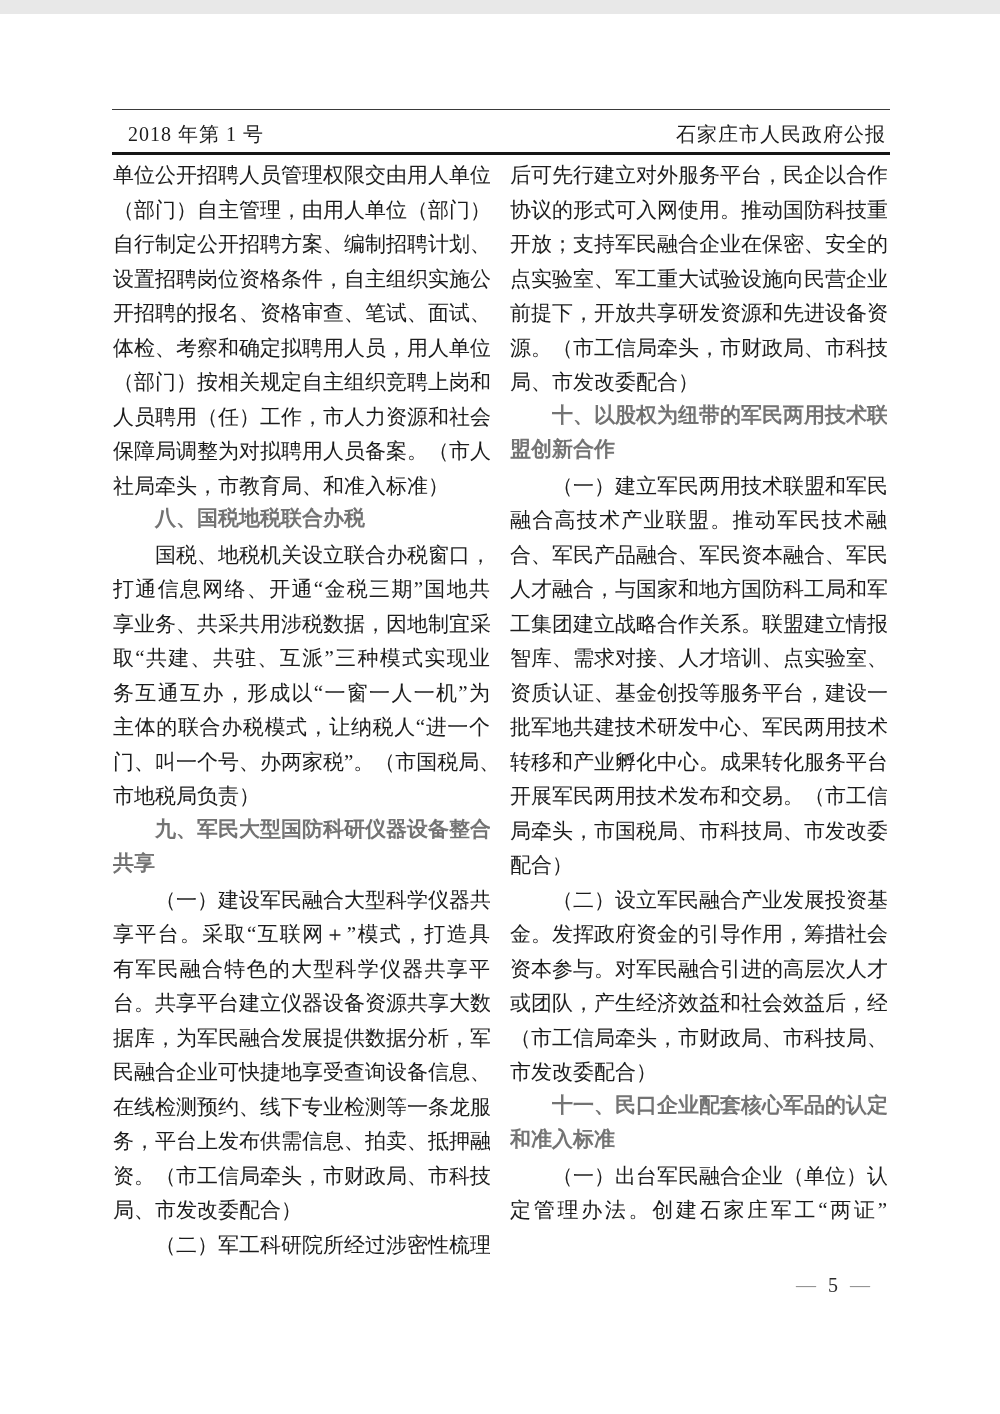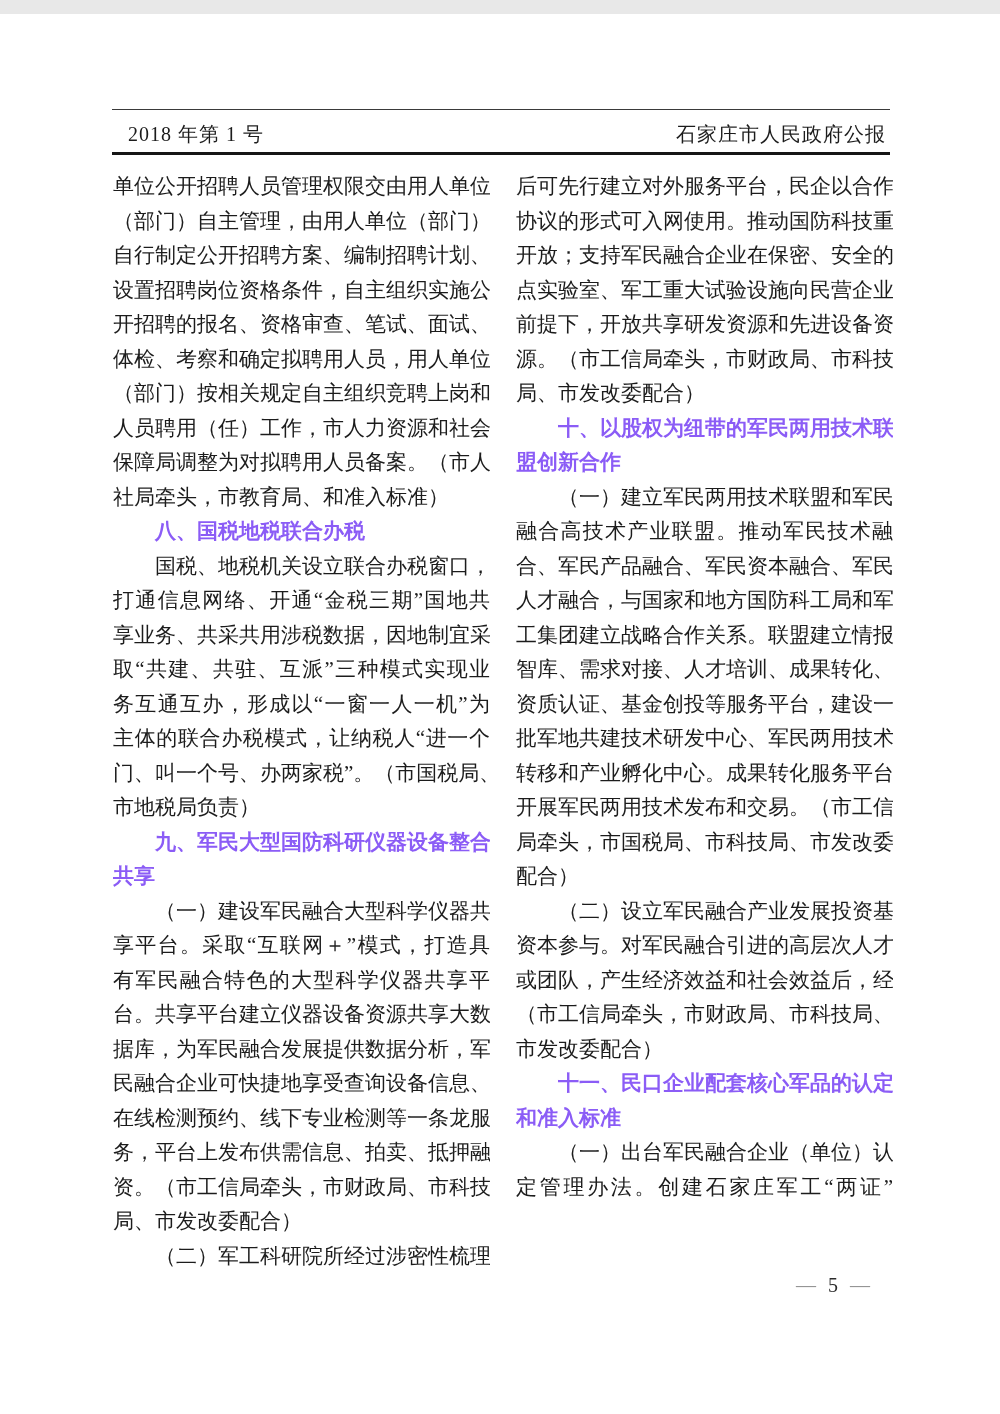--- a/index.html
+++ b/index.html
@@ -27,41 +27,41 @@
     height: 38px;
     padding: 0 4px 4px 16px;
     font-size: 20px;
   }
   .issue-no { letter-spacing: 1px; }
   .pub-title { letter-spacing: 1px; }
   .rule-bottom { height: 3px; background: #161616; }
   .content {
     position: absolute;
     left: 113px;
-    top: 155px;
+    top: 144px;
     width: 780px;
     display: flex;
-    gap: 26px;
+    gap: 20px;
   }
   .column { width: 377px; }
   .line {
     height: 34.5px;
     line-height: 34.5px;
     font-size: 21px;
     text-align: justify;
     text-align-last: justify;
     overflow: hidden;
     white-space: nowrap;
   }
   .line.short { text-align-last: left; }
   .line.indent { padding-left: 42px; }
   .line.heading {
-    font-family: Liberation Serif, serif;
+    font-family: Liberation Mono, monospace;
     font-weight: 700;
-    color: #8b5cf6;
+    color: #737373;
   }
   .footer {
     position: absolute;
     top: 1256px;
     right: 130px;
     height: 30px;
     display: flex;
     align-items: center;
     gap: 12px;
     font-size: 20px;
@@ -126,28 +126,29 @@
         <div class="line">前提下，开放共享研发资源和先进设备资</div>
         <div class="line">源。（市工信局牵头，市财政局、市科技</div>
         <div class="line short">局、市发改委配合）</div>
         <div class="line heading indent">十、以股权为纽带的军民两用技术联</div>
         <div class="line heading short">盟创新合作</div>
         <div class="line indent">（一）建立军民两用技术联盟和军民</div>
         <div class="line">融合高技术产业联盟。推动军民技术融</div>
         <div class="line">合、军民产品融合、军民资本融合、军民</div>
         <div class="line">人才融合，与国家和地方国防科工局和军</div>
         <div class="line">工集团建立战略合作关系。联盟建立情报</div>
-        <div class="line">智库、需求对接、人才培训、成果转化、</div>
+        <div class="line">智库、需求对接、人才培训、点实验室、</div>
         <div class="line">资质认证、基金创投等服务平台，建设一</div>
         <div class="line">批军地共建技术研发中心、军民两用技术</div>
         <div class="line">转移和产业孵化中心。成果转化服务平台</div>
         <div class="line">开展军民两用技术发布和交易。（市工信</div>
         <div class="line">局牵头，市国税局、市科技局、市发改委</div>
         <div class="line short">配合）</div>
         <div class="line indent">（二）设立军民融合产业发展投资基</div>
+        <div class="line">金。发挥政府资金的引导作用，筹措社会</div>
         <div class="line">资本参与。对军民融合引进的高层次人才</div>
         <div class="line">或团队，产生经济效益和社会效益后，经</div>
         <div class="line">（市工信局牵头，市财政局、市科技局、</div>
         <div class="line short">市发改委配合）</div>
         <div class="line heading indent">十一、民口企业配套核心军品的认定</div>
         <div class="line heading short">和准入标准</div>
         <div class="line indent">（一）出台军民融合企业（单位）认</div>
         <div class="line">定管理办法。创建石家庄军工“两证”</div>
       </div>
   </div>

